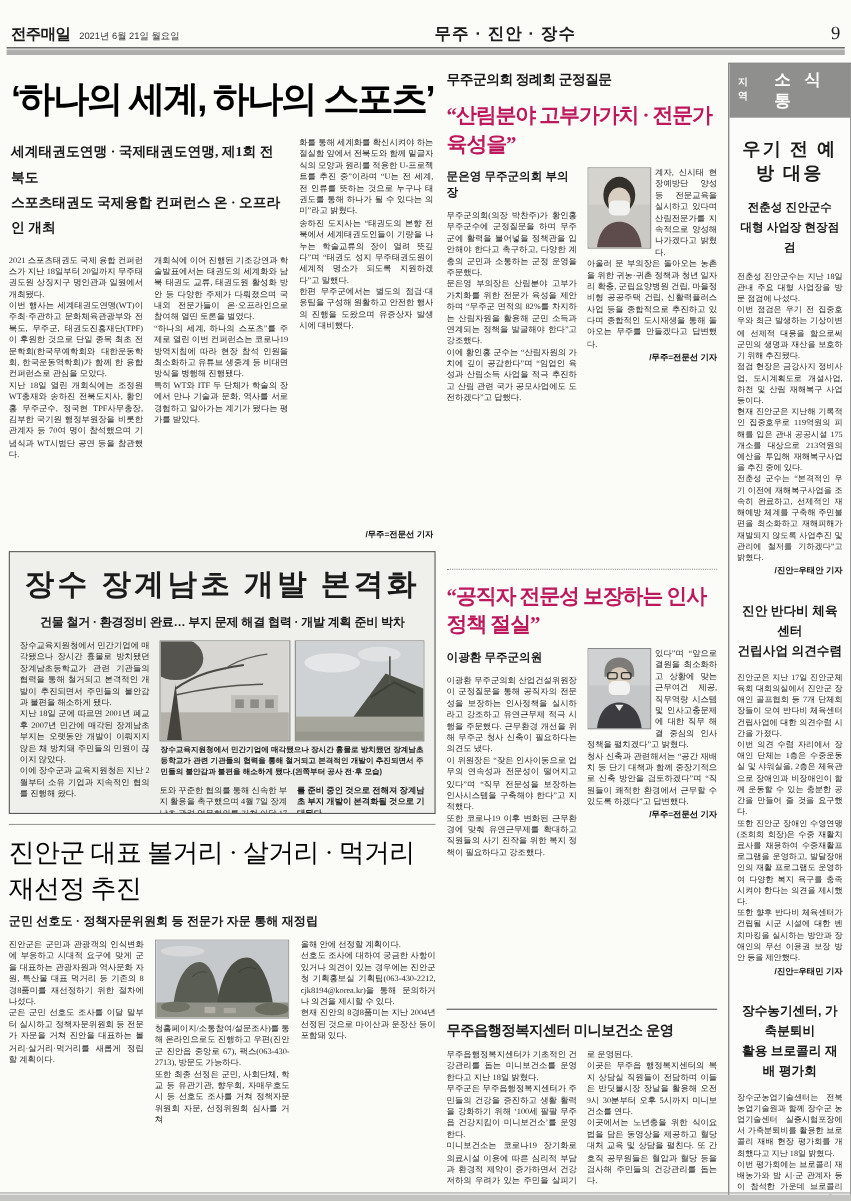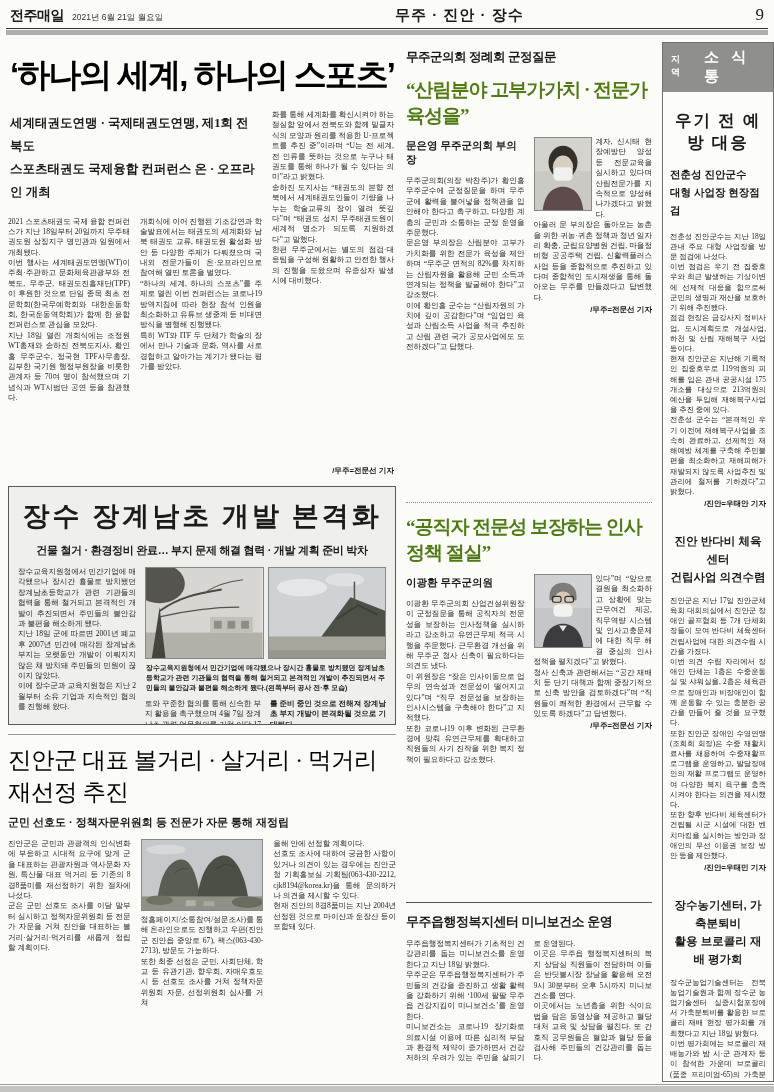--- a/index.html
+++ b/index.html
@@ -1,19 +1,19 @@
 <!DOCTYPE html>
 <html lang="ko"><head>
 <meta charset="utf-8">
 <style>
   html,body{margin:0;padding:0;background:#9a9a9a;}
   .page{position:relative;width:774px;height:1092px;background:#fbfbf8;overflow:hidden;
         color:#1b1b1b;font-family:"Liberation Serif",serif;margin:0 auto;}
   
-  .masthead{display:grid;grid-template-columns:auto 1fr auto;align-items:baseline;padding:5px 10px 1px;}
+  .masthead{display:grid;grid-template-columns:auto 1fr auto;align-items:baseline;padding:20px 10px 1px;}
   .mh-left{display:flex;align-items:baseline;gap:8px;}
   .paper-name{font:700 14px "Liberation Sans",sans-serif;letter-spacing:-0.5px;}
   .paper-date{font:400 8.5px "Liberation Sans",sans-serif;color:#333;}
   .paper-section{text-align:center;font:700 15px "Liberation Sans",sans-serif;letter-spacing:1px;}
   .paper-pagenum{font:400 17px "Liberation Serif",serif;}
   .rule-thin{height:1px;background:#2e2e2e;margin:2px 6px 0;}
   .rule-thick{height:5px;background:#aeaeac;margin:1px 6px 0;}
   
   .content{display:flex;gap:10px;padding:0 8px;margin-top:2px;}
   .col-left{width:388px;flex:none;}
@@ -48,38 +48,38 @@
   .box-cols .ma-col{display:flex;flex-direction:column;}
   
   .section-rule{height:1px;background:#9a9a9a;margin:9px 0 0;}
   .ba-headline{font:500 23.5px "Liberation Serif",serif;letter-spacing:-0.5px;margin:9px 0 7px;color:#000;}
   .ba-subhead{font:700 11px "Liberation Sans",sans-serif;margin:0 0 9px;}
   .ba-cols{display:flex;gap:10px;height:176px;overflow:hidden;}
   .ba-photo{width:100%;height:72px;border:1px solid #888;box-sizing:border-box;margin-bottom:4px;}
   .ba-photo svg{display:block;width:100%;height:100%;}
   
   .kicker{font:700 12.5px "Liberation Sans",sans-serif;margin:12px 0 0;letter-spacing:-0.5px;}
-  .mid-headline{font:700 19px "Liberation Serif",serif;letter-spacing:-1px;margin:11px 0 8px;color:#4d7c0f;}
+  .mid-headline{font:700 19px "Liberation Serif",serif;letter-spacing:-1px;margin:11px 0 8px;color:#be185d;}
   .mid-byline{font:700 10.5px "Liberation Sans",sans-serif;margin:2px 0 9px;}
   .mid-cols{display:flex;gap:9px;overflow:hidden;}
   .mid-col{flex:1;min-width:0;overflow:hidden;}
   .mid-photo{float:left;width:58px;height:74px;margin:0 4px 3px 0;border:1px solid #888;box-sizing:border-box;}
   .mid-photo svg{display:block;width:100%;height:100%;}
   .mid-col .bt{white-space:pre-line;}
   .divider-dot{border-top:1px dotted #8a8a8a;margin:9px 0 0;}
   .divider-solid{border-top:1px solid #555;margin:10px 0 0;}
   .mid-headline-sm{font:700 13px "Liberation Sans",sans-serif;margin:10px 0 8px;letter-spacing:-0.5px;}
   
   .side-box{border:1px solid #6f6f6f;margin-top:5px;height:1040px;box-sizing:border-box;overflow:hidden;background:#fcfcfa;}
   .side-header{background:#8f8f8d;color:#fff;padding:5px 8px 6px;display:flex;align-items:baseline;gap:18px;}
   .side-header .small{font:700 9px "Liberation Sans",sans-serif;}
   .side-header .big{font:700 15px "Liberation Sans",sans-serif;letter-spacing:4px;}
   .side-item{padding:2px 7px 6px;}
   .side-h1{font:700 16.5px "Liberation Serif",serif;text-align:center;letter-spacing:2px;margin:16px 0 12px;}
-  .side-sub{font:700 10.5px/1.7 "Liberation Sans",sans-serif;margin-bottom:12px;white-space:pre-line;}
+  .side-sub{font:700 10.5px/1.7 "Liberation Sans",sans-serif;text-align:center;margin-bottom:12px;white-space:pre-line;}
   .side-h2{font:700 11.5px/1.55 "Liberation Sans",sans-serif;text-align:center;margin:16px 0 9px;white-space:pre-line;}
   .side-body{font-size:7.4px;line-height:1.38;text-align:justify;white-space:pre-line;color:#242424;}
   
   .footer-rule{position:absolute;left:0;right:0;bottom:0;height:6px;background:#c3c3c0;}
   .footer-line{position:absolute;left:0;right:0;bottom:7px;height:1px;background:#9d9d9b;}
 </style>
 </head>
 <body>
 
 <div class="page">

